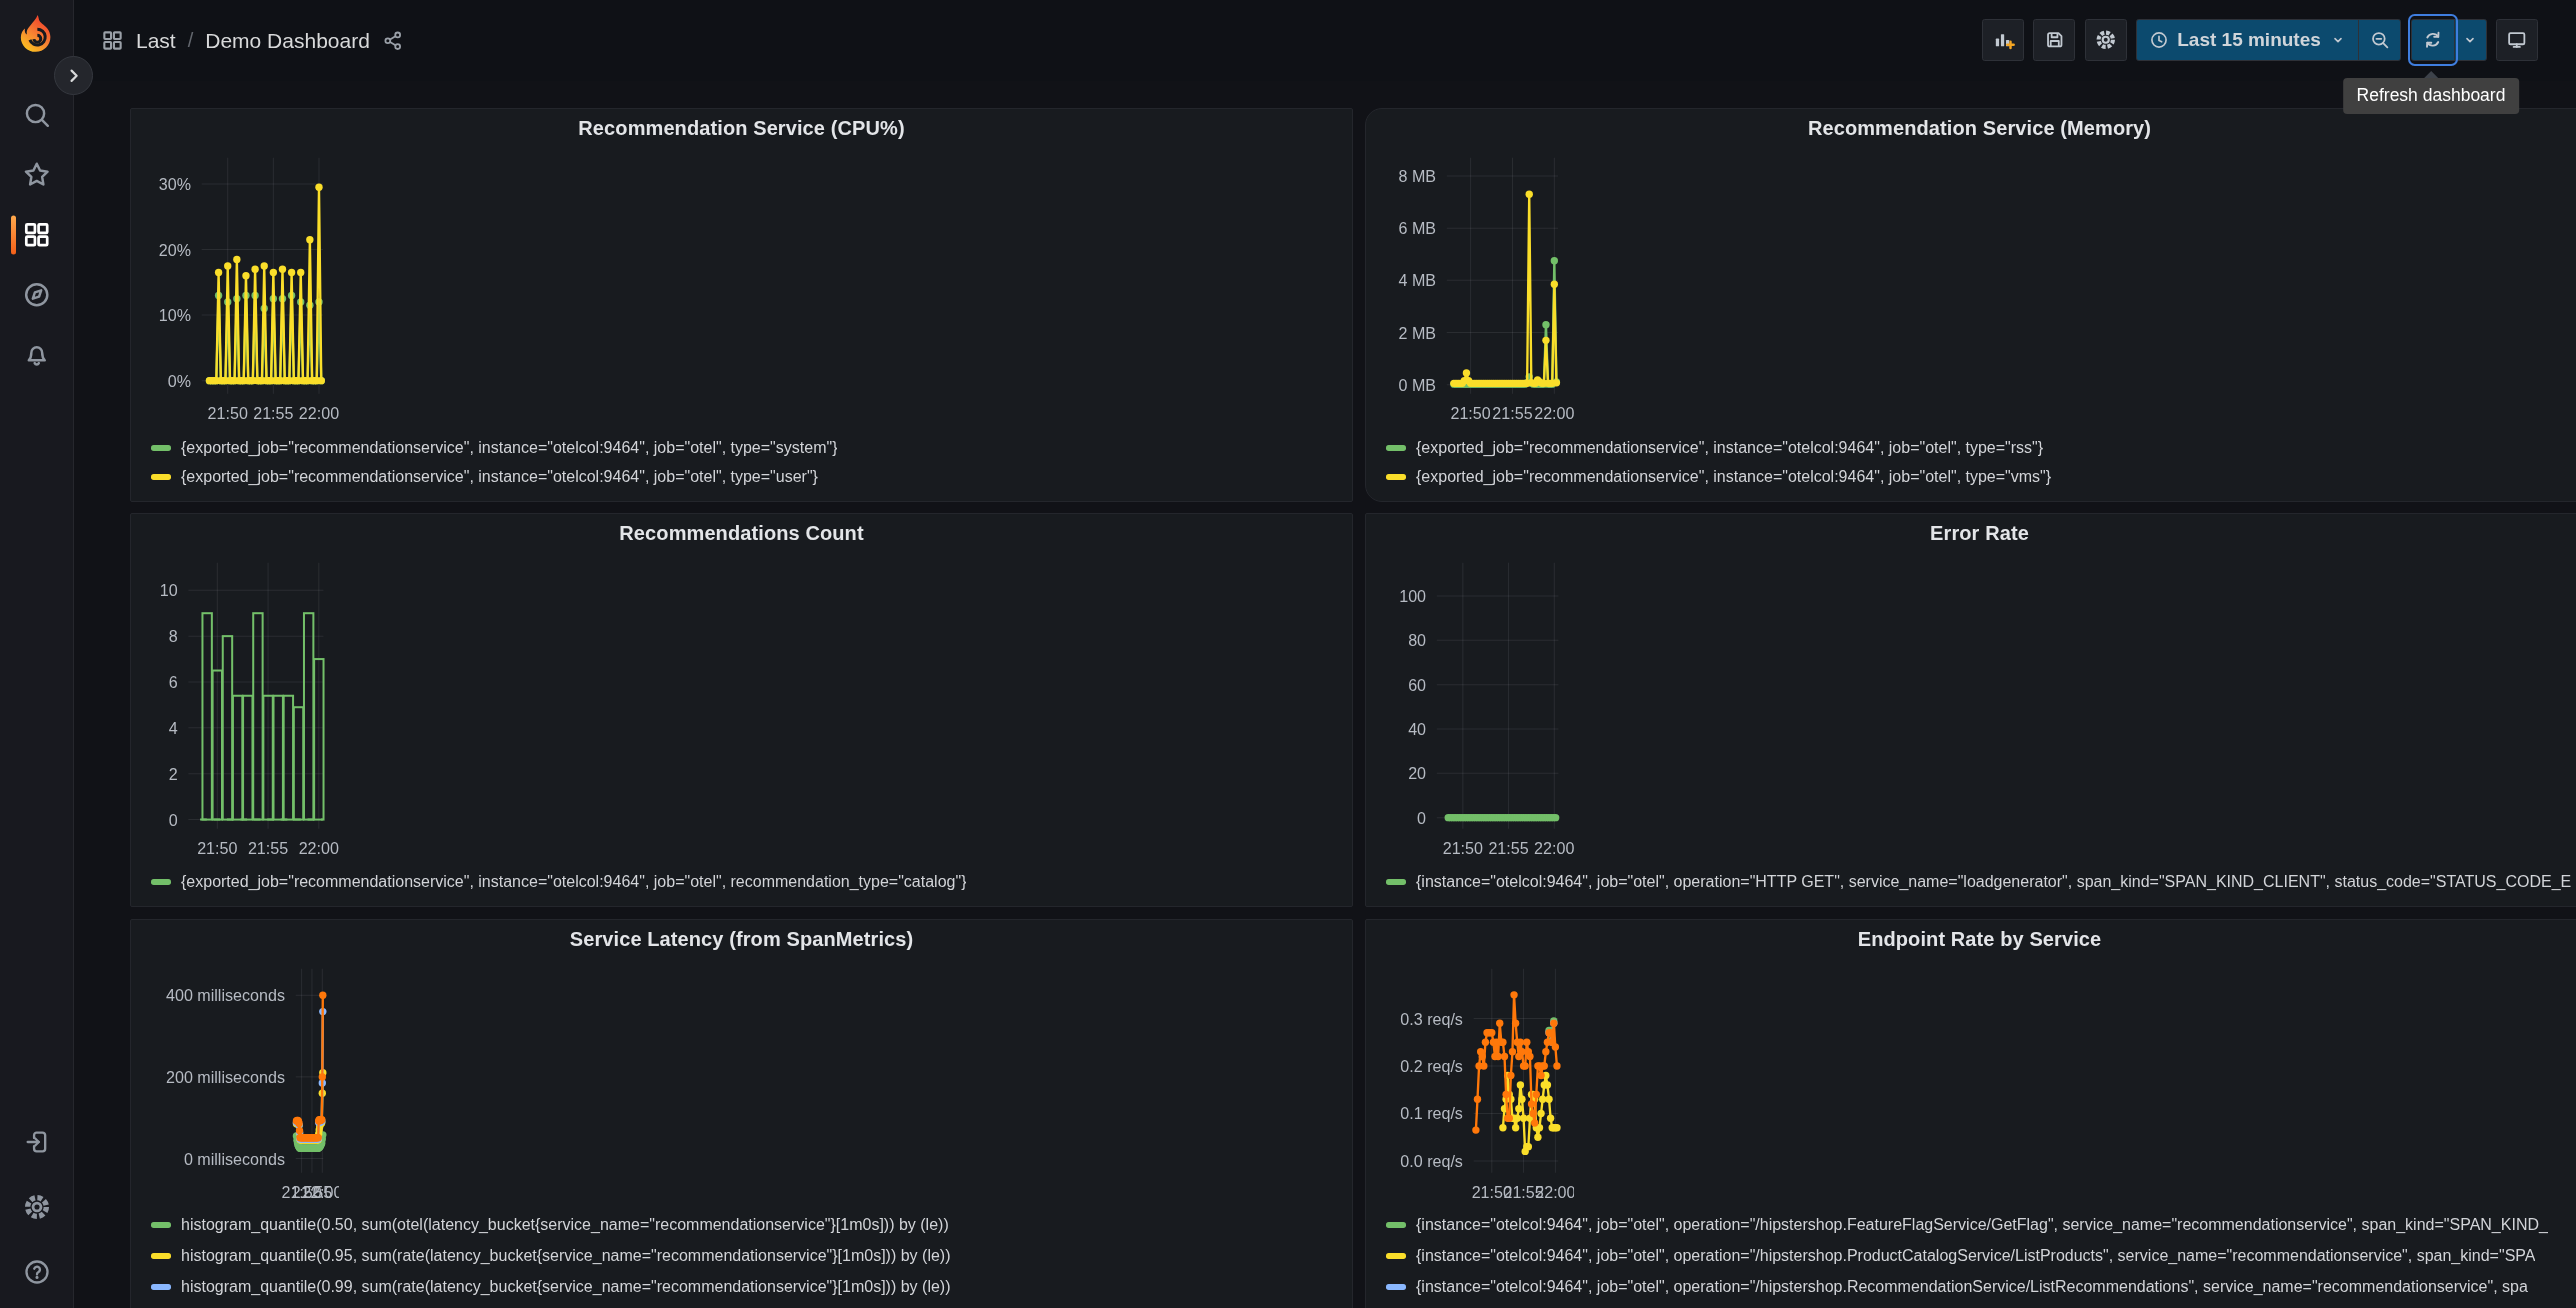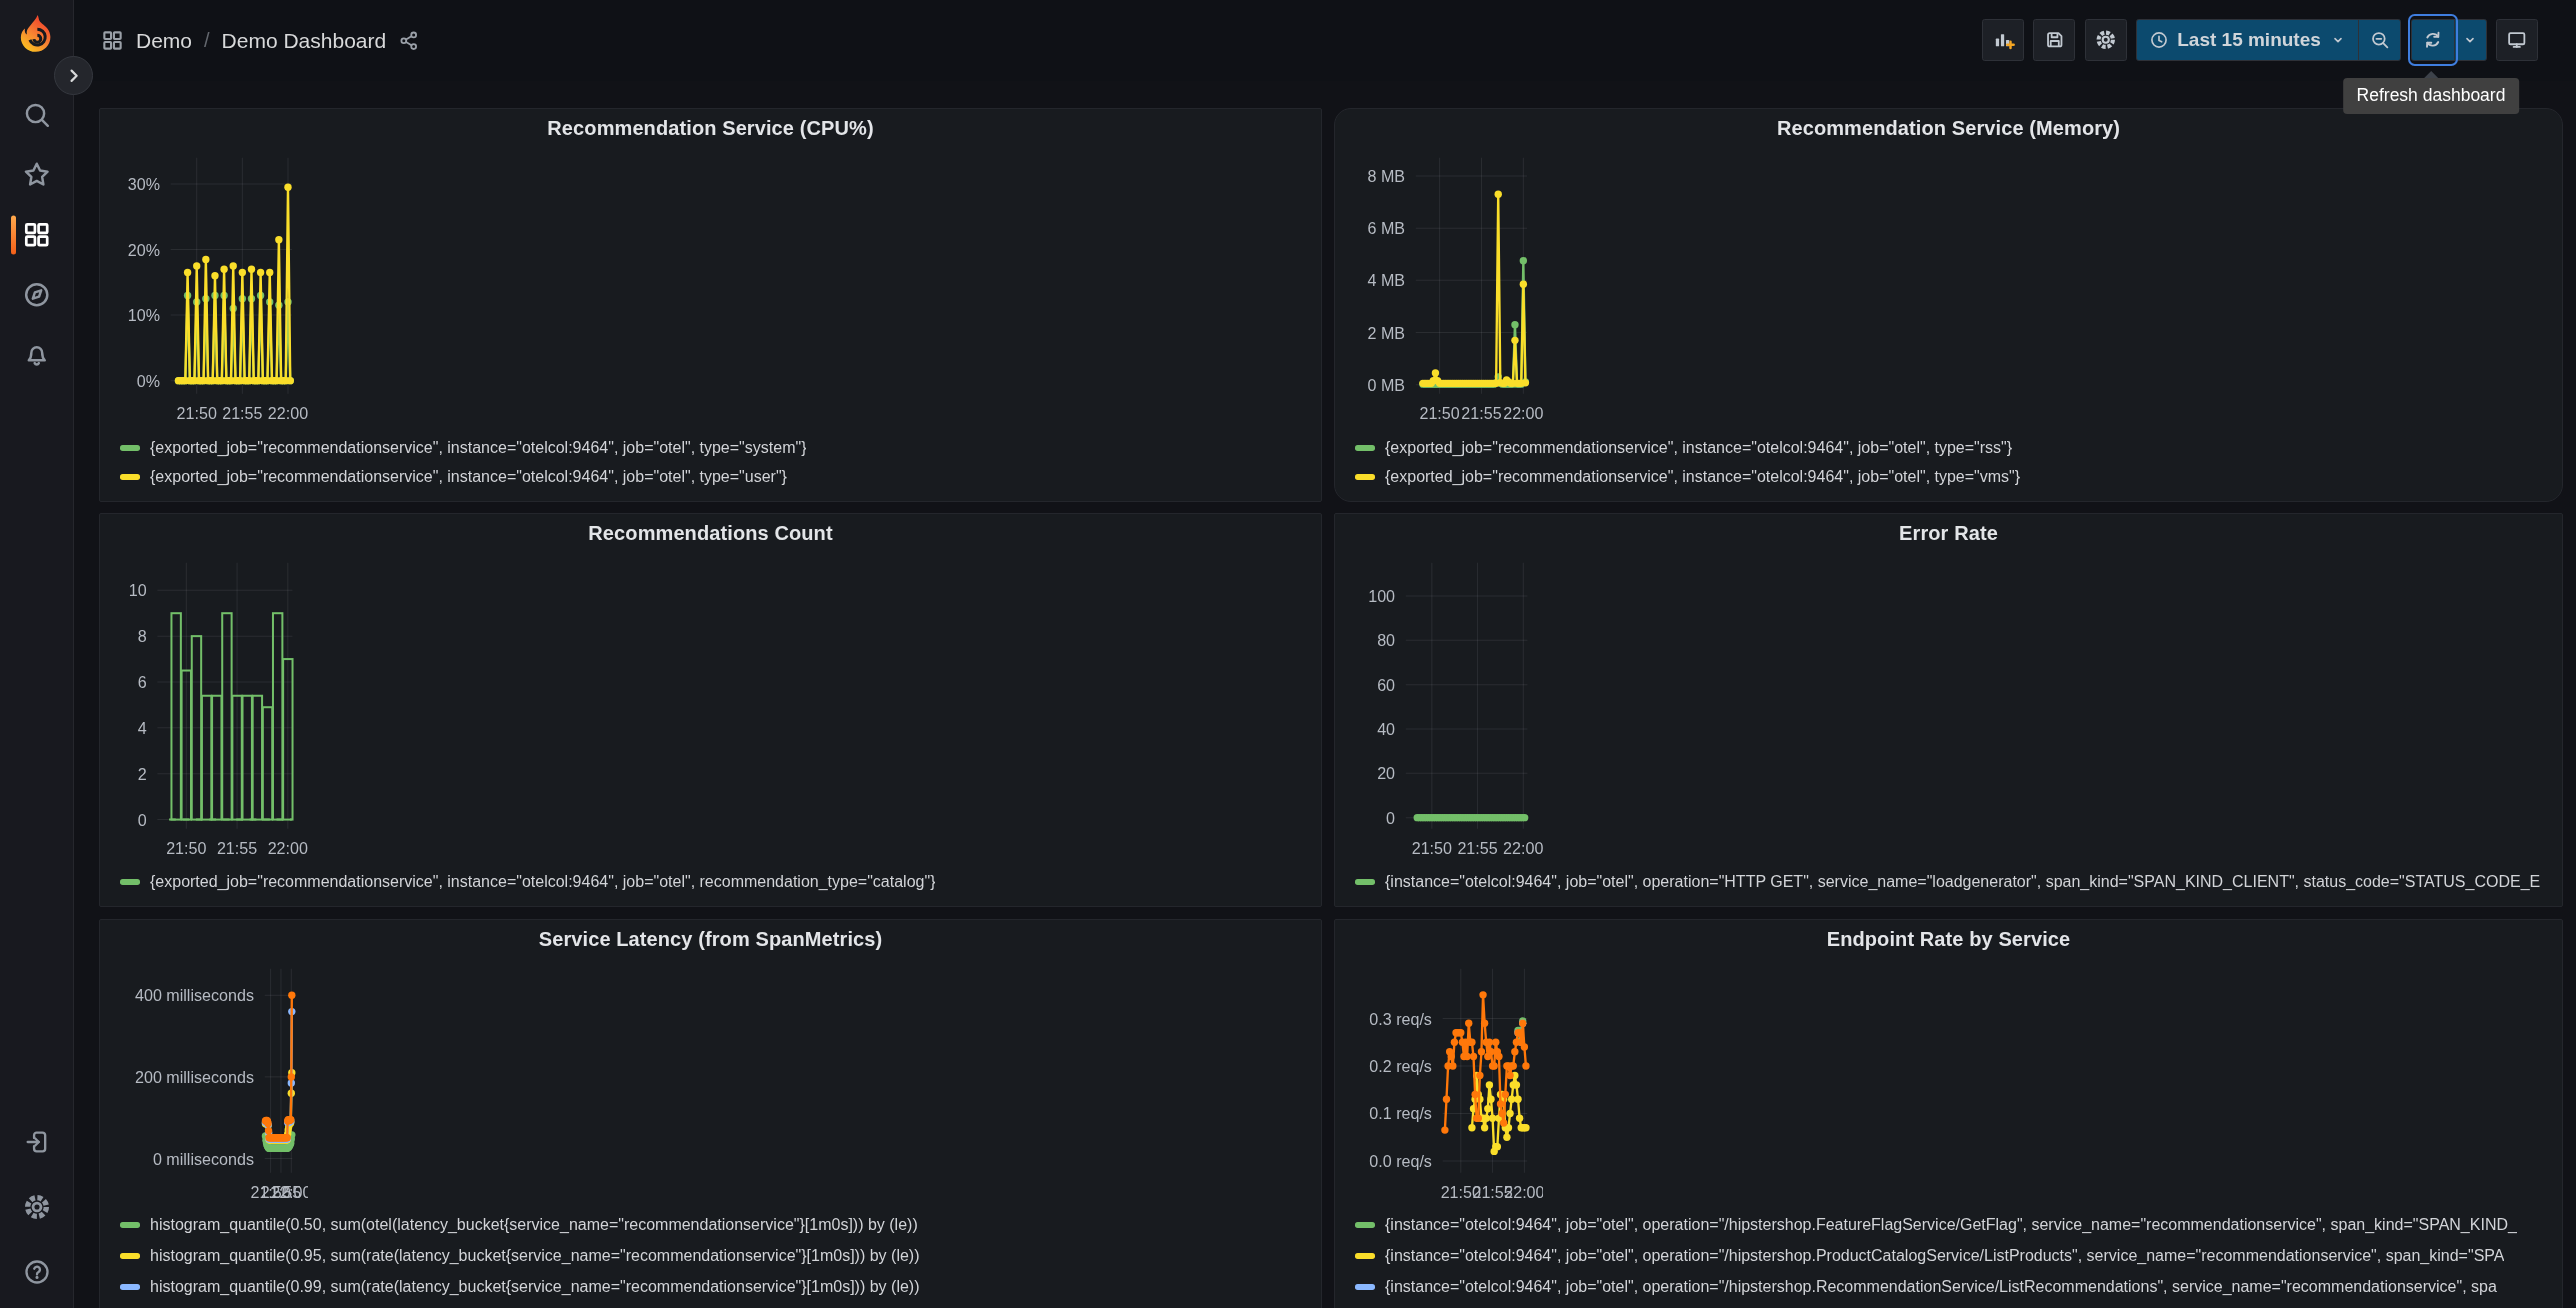--- a/index.html
+++ b/index.html
@@ -37,21 +37,21 @@
   .nav-icons{position:absolute;top:85px;left:0;width:100%;}
   .nav-item{height:60px;display:flex;align-items:center;justify-content:center;color:#8f96a0;position:relative;}
   .nav-item.active{color:#ffffff;}
   .nav-item.active::before{content:"";position:absolute;left:10.7px;top:50%;transform:translateY(-50%);
     width:5.4px;height:39px;border-radius:2.7px;background:linear-gradient(180deg,#ffa94d 0%,#f45f18 100%);}
   .bottom-icons{position:absolute;bottom:4px;left:0;width:100%;}
   .bottom-icons .nav-item{height:65px;}
 
   
   .dashboard{position:absolute;left:74px;top:81px;right:0;bottom:0;background:#111217;}
-  .panel{position:absolute;background:#181b1f;border:0.7px solid #24262c;border-radius:2px;box-sizing:border-box;}
+  .panel{position:absolute;background:#181b1f;border:0.7px solid #24262c;border-radius:2px;box-sizing:border-box;margin-left:31px;}
   #p1{left:25px;top:27px;width:1223px;height:394px;}
   #p2{left:1260px;top:27px;width:1229px;height:394px;border-radius:17px;}
   #p3{left:25px;top:432px;width:1223px;height:394px;}
   #p4{left:1260px;top:432px;width:1229px;height:394px;}
   #p5{left:25px;top:838px;width:1223px;height:422px;}
   #p6{left:1260px;top:838px;width:1229px;height:422px;}
   .panel-title{position:absolute;top:0;left:0;right:0;height:39px;display:flex;align-items:center;justify-content:center;
     font-size:20px;font-weight:bold;color:#e3e5e8;letter-spacing:0.1px;}
   .chart{position:absolute;left:6.7px;right:6.7px;top:38px;}
   #p1 .chart,#p2 .chart{height:279px;}
@@ -154,21 +154,21 @@
   <header class="topnav">
     <div class="breadcrumb">
       <span class="bc-icon">
         <svg viewBox="0 0 24 24" width="23" height="23" fill="none" stroke="currentColor" stroke-width="2.2">
           <rect x="3.5" y="3.5" width="7" height="7" rx="0.8"></rect>
             <rect x="13.5" y="3.5" width="7" height="7" rx="0.8"></rect>
           <rect x="3.5" y="13.5" width="7" height="7" rx="0.8"></rect>
             <rect x="13.5" y="13.5" width="7" height="7" rx="0.8"></rect>
           </svg>
       </span>
-      <span class="crumb">Demo</span>
+      <span class="crumb">Last</span>
       <span class="crumb-sep">/</span>
       <span class="crumb">Demo Dashboard</span>
       <span class="bc-icon">
         <svg viewBox="0 0 24 24" width="21.5" height="21.5" fill="none" stroke="currentColor" stroke-width="2">
           <circle cx="17.5" cy="5.5" r="2.7"></circle>
             <circle cx="6.5" cy="12" r="2.7"></circle>
             <circle cx="17.5" cy="18.5" r="2.7"></circle>
           <line x1="9" y1="10.6" x2="15" y2="6.9"></line>
             <line x1="9" y1="13.4" x2="15" y2="17.1"></line>
           </svg>

